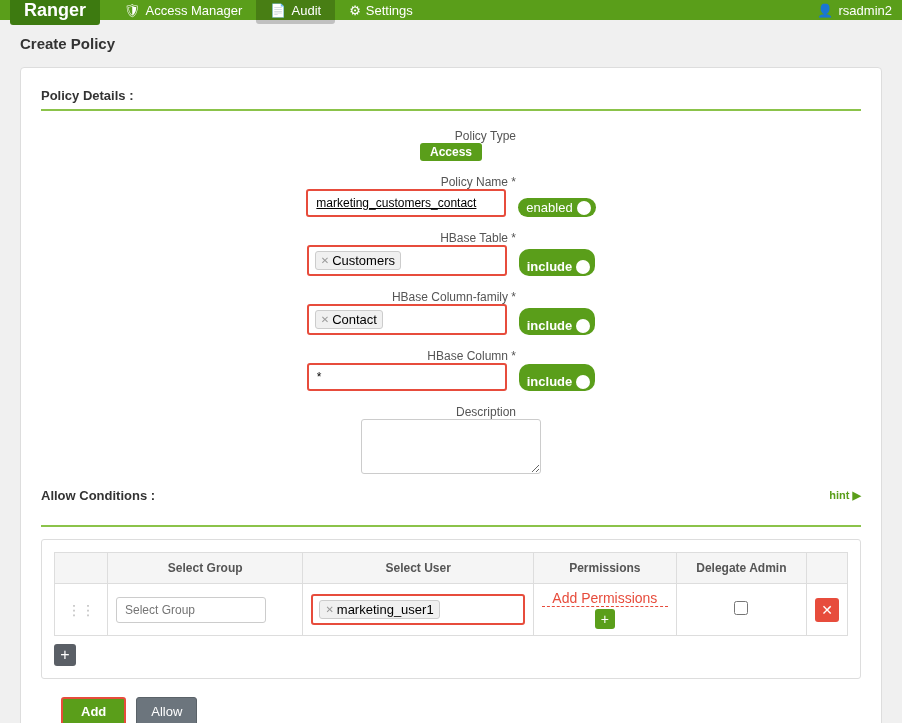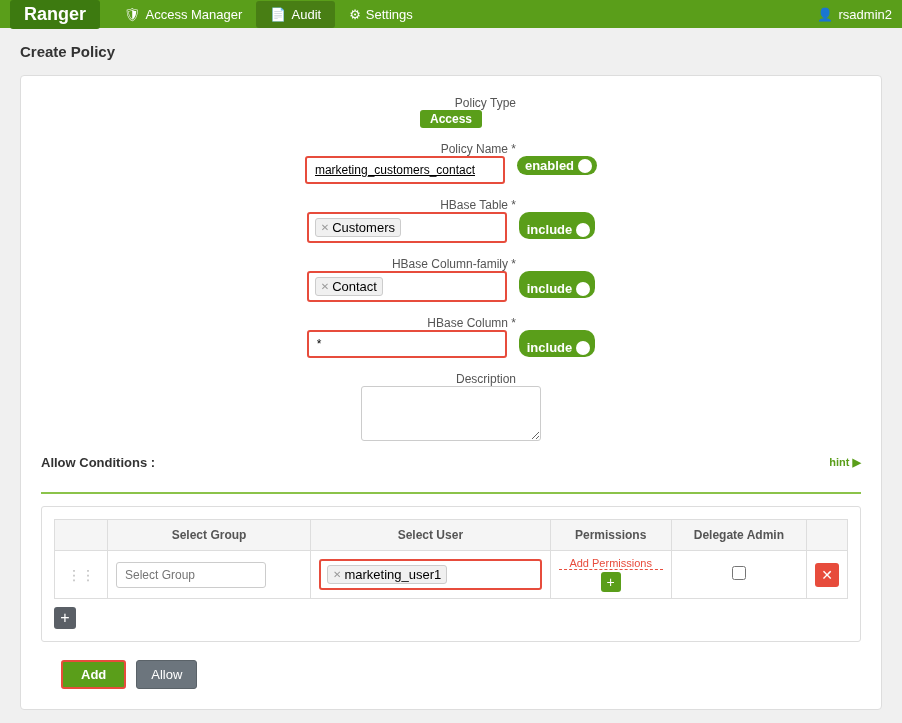--- a/index.html
+++ b/index.html
@@ -1,21 +1,21 @@
 <!DOCTYPE html>
 <html><head>
   <meta charset="utf-8">
   <style>
     * { box-sizing: border-box; margin: 0; padding: 0; font-family: Arial, sans-serif; font-size: 13px; }
     body { background: #f0f0f0; width: 902px; min-height: 723px; }
 
     
     .topnav {
       background: #5a9e1a;
-      height: 28px;
+      height: 20px;
       display: flex;
       align-items: center;
       padding: 0 10px;
     }
     .topnav .brand {
       background: #3d7a10;
       color: white;
       font-weight: bold;
       font-size: 18px;
       padding: 4px 14px;
@@ -79,21 +79,21 @@
     .form-label {
       width: 160px;
       text-align: right;
       padding-right: 15px;
       color: #555;
       font-size: 12px;
       flex-shrink: 0;
     }
     .form-control-wrap {
       display: flex;
-      align-items: flex-start;
+      align-items: flex-end;
       gap: 12px;
     }
 
     
     .badge-access {
       background: #5a9e1a;
       color: white;
       padding: 2px 10px;
       border-radius: 3px;
       font-size: 12px;
@@ -134,21 +134,21 @@
       display: flex;
       align-items: center;
       gap: 3px;
     }
     .tag-close {
       color: #999;
       cursor: pointer;
       font-size: 10px;
     }
 
-    .toggle-enabled { background: #5a9e1a; color: white; border-radius: 10px; padding: 2px 5px 2px 8px; font-size: 11px; font-weight: bold; display: flex; align-items: center; gap: 4px; }
+    .toggle-enabled { background: #5a9e1a; color: white; border-radius: 10px; padding: 2px 5px 2px 8px; font-size: 11px; font-weight: normal; display: flex; align-items: center; gap: 4px; }
     .toggle-include { background: #5a9e1a; color: white; border-radius: 10px; padding: 10px 5px 2px 8px; font-size: 11px; font-weight: bold; display: flex; align-items: center; gap: 4px; }
     .toggle-yes { background: #5a9e1a; color: white; border-radius: 10px; padding: 2px 5px 2px 8px; font-size: 11px; font-weight: bold; display: flex; align-items: center; gap: 4px; }
     .circle-knob { width: 14px; height: 14px; background: white; border-radius: 50%; display: inline-block; }
 
     
     .description-textarea {
       width: 180px;
       height: 55px;
       border: 1px solid #ccc;
       border-radius: 3px;
@@ -221,21 +221,21 @@
       display: flex;
       align-items: center;
       gap: 4px;
       background: white;
     }
 
     
     .add-permissions {
       color: #e74c3c;
       text-decoration: none;
-      font-size: 11px;
+      font-size: 14px;
       border-bottom: 1px dashed #e74c3c;
       cursor: pointer;
       display: block;
       text-align: center;
     }
     .add-perm-btn {
       background: #5a9e1a;
       color: white;
       border: none;
       border-radius: 3px;
@@ -334,20 +334,21 @@
     <span>👤</span>
     <span>rsadmin2</span>
   </div>
 </div>
 
 <div class="page-container">
   <div class="page-title">Create Policy</div>
 
   <div class="card">
 
+    <div class="section-title">Policy Details :</div>
 
     <div class="form-row">
       <div class="form-label">Policy Type</div>
       <div class="form-control-wrap">
         <span class="badge-access">Access</span>
       </div>
     </div>
 
     <div class="form-row">
       <div class="form-label">Policy Name *</div>

